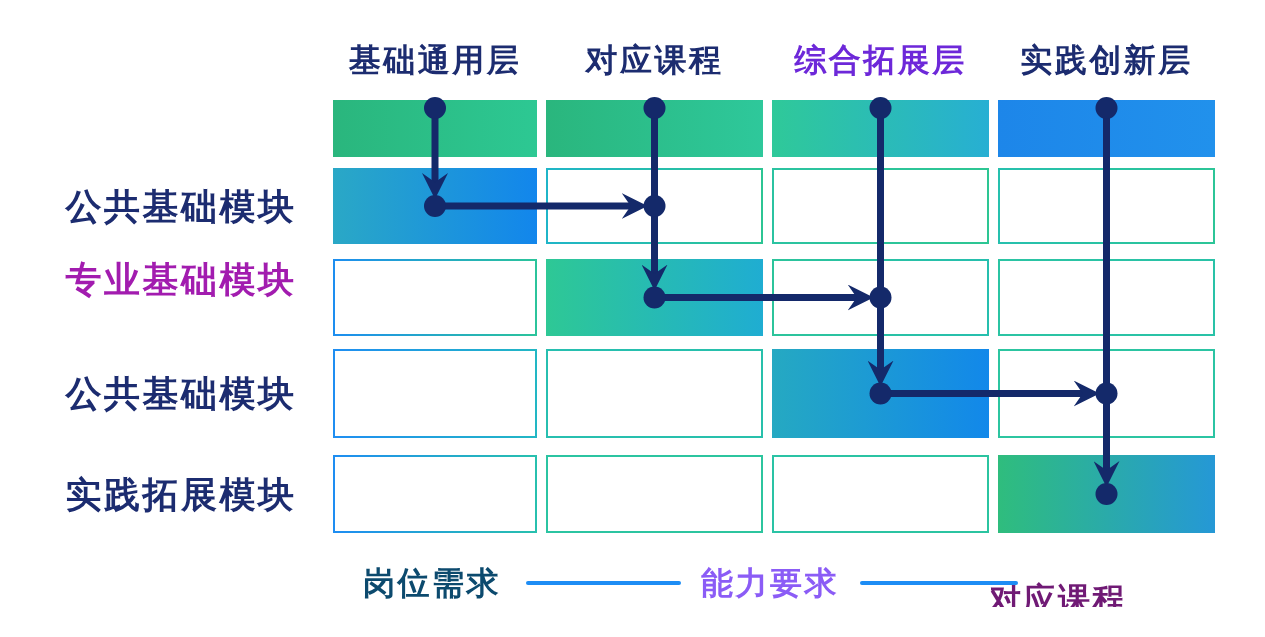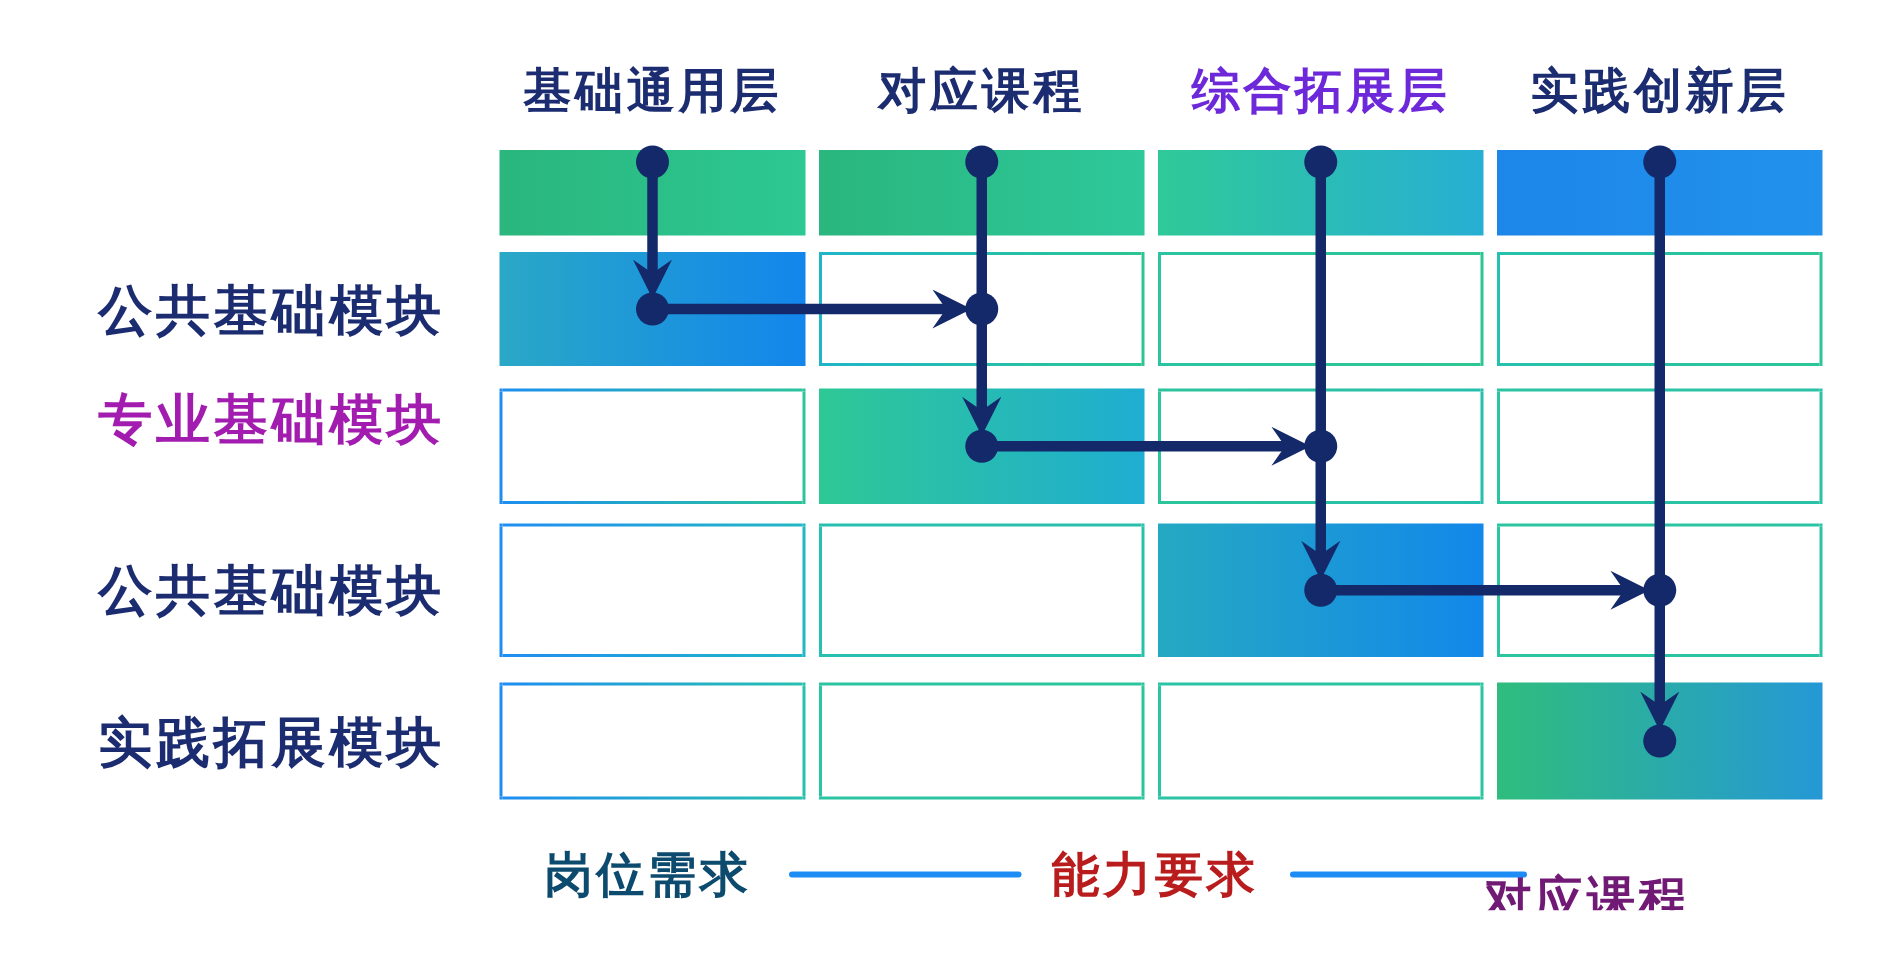--- a/index.html
+++ b/index.html
@@ -98,18 +98,18 @@
         <circle cx="654.5" cy="206" r="11" fill="#14296a"></circle>
         <circle cx="654.5" cy="297.5" r="11" fill="#14296a"></circle>
         <circle cx="880.5" cy="297.5" r="11" fill="#14296a"></circle>
         <circle cx="880.5" cy="393.5" r="11" fill="#14296a"></circle>
         <circle cx="1106.5" cy="393.5" r="11" fill="#14296a"></circle>
         <circle cx="1106.5" cy="494" r="11" fill="#14296a"></circle>
       </g>
   </svg>
   <div>
       <div class="legend-label" style="left: 432px; color: #0c4a6e;">岗位需求</div>
-      <div class="legend-label" style="left: 770px; color: #b91c1c; text-align: center;">能力要求</div>
+      <div class="legend-label" style="left: 770px; color: #8b5cf6; text-align: center;">能力要求</div>
       <div class="legend-label" style="left: 1058px; color: #701a75; margin-top: 16px;">对应课程</div>
       <div class="legend-line" style="left: 526px; width: 155px; background: rgb(29, 141, 245);"></div>
       <div class="legend-line" style="left: 860px; width: 158px; background: rgb(29, 141, 245);"></div>
     </div>
 </div>
 
 </body></html>

